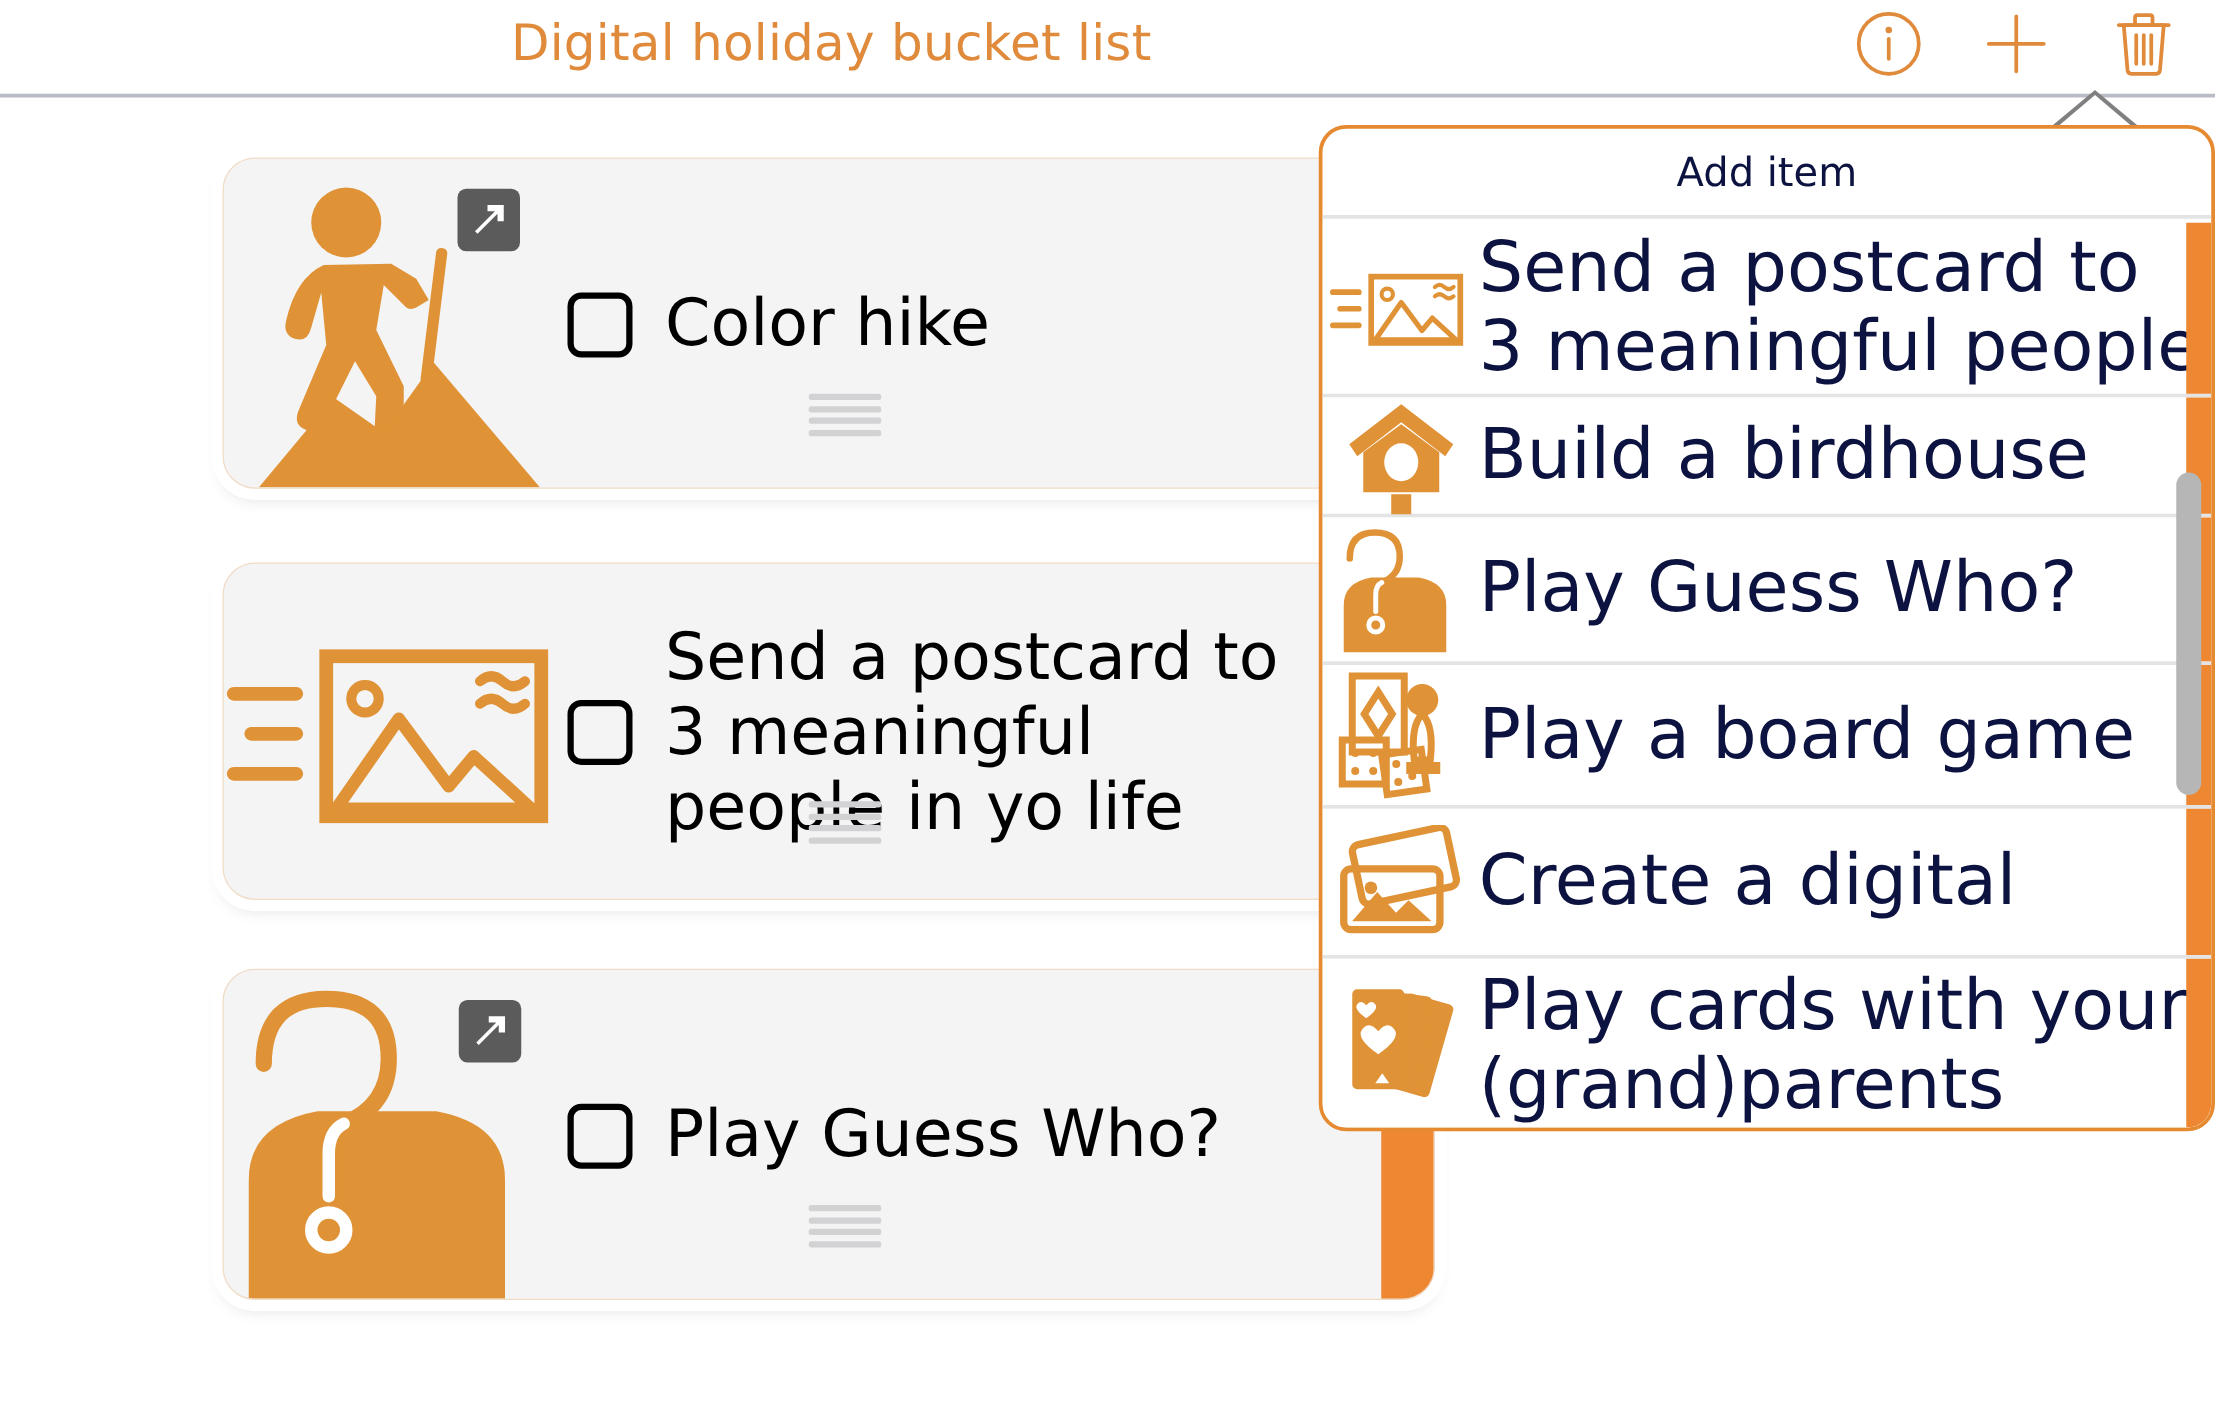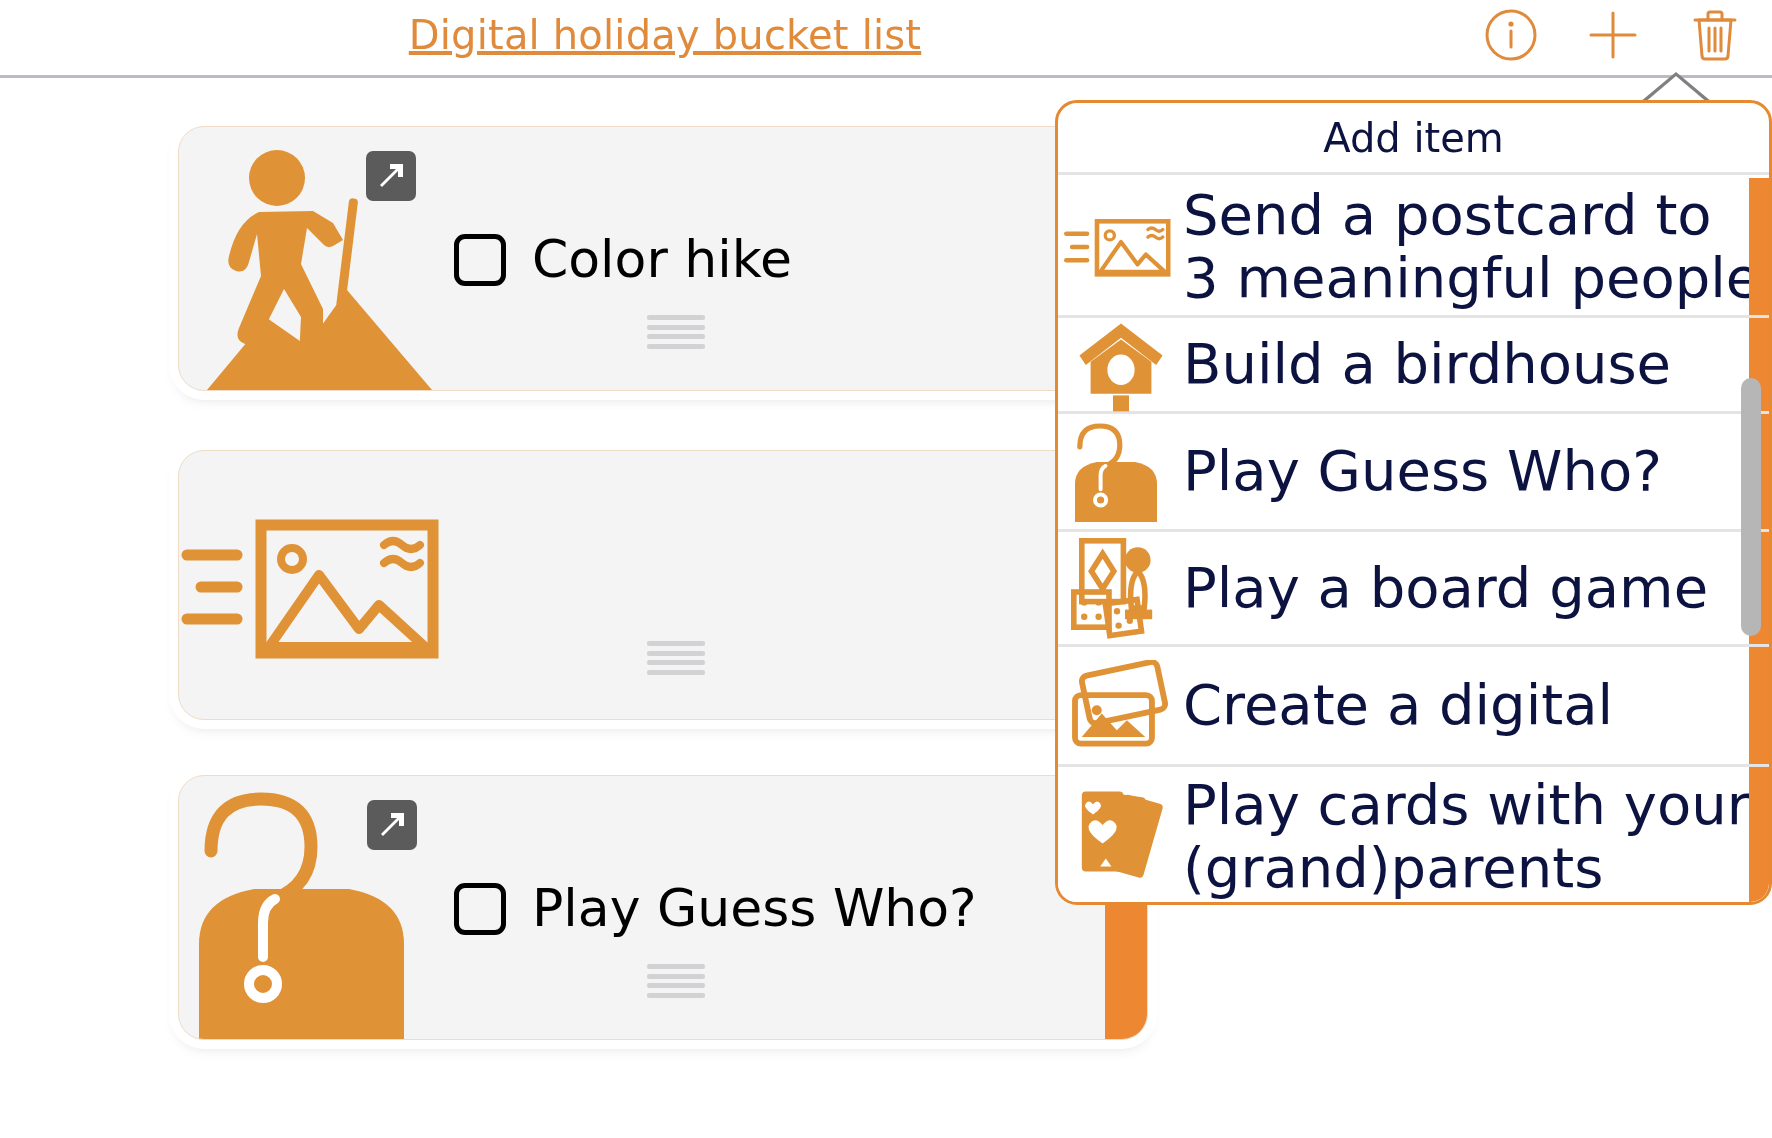--- a/index.html
+++ b/index.html
@@ -19,21 +19,20 @@
     border-bottom: 3px solid #b9bcc4;
   }
   .header-title {
     position: absolute; left: 0; top: 12px; width: 1330px;
     text-align: center;
     font-size: 40px;
     color: #e08a3c;
     font-family: "DejaVu Sans", sans-serif;
     letter-spacing: 0.2px;
     white-space: nowrap;
-    text-decoration: underline;
   }
   .header-actions {
     position: absolute; right: 28px; top: 6px;
     display: flex; align-items: center; gap: 44px;
   }
   .hicon { width: 58px; height: 58px; display: block; cursor: pointer; }
 
   
   .card {
     position: absolute;
@@ -115,21 +114,21 @@
     width: 717px; height: 805px;
     background: #ffffff;
     border: 3px solid #e58a30;
     border-radius: 22px;
     z-index: 30;
     overflow: hidden;
   }
   .dd-title {
     height: 72px;
     display: flex; align-items: center; justify-content: center;
-    font-size: 40px;
+    font-size: 32px;
     color: #0d1340;
     border-bottom: 3px solid #e4e4e4;
     font-family: "DejaVu Sans", sans-serif;
   }
   .dd-scroll {
     position: absolute; left: 0; right: 0; top: 75px; bottom: 0;
     overflow: hidden;
   }
   .dd-item {
     position: relative;
@@ -256,20 +255,24 @@
         <rect x="82" y="28" width="172" height="128" fill="none" stroke="#e09236" stroke-width="11"></rect>
         <circle cx="113" cy="62" r="11" fill="none" stroke="#e09236" stroke-width="8"></circle>
         <path d="M90 150 L140 78 L180 132 L200 108 L246 150 Z" fill="none" stroke="#e09236" stroke-width="10" stroke-linejoin="round"></path>
         <g stroke="#e09236" stroke-width="8" fill="none" stroke-linecap="round">
           <path d="M205 48 q9 -8 18 0 q9 8 18 0"></path>
           <path d="M205 66 q9 -8 18 0 q9 8 18 0"></path>
         </g>
       </svg>
     </span>
 
+    <div class="card-center" style="left:275px; top:0; height:270px; width:700px;">
+      <span class="checkbox"></span>
+      <span class="card-label" style="max-width:510px;">Send a postcard to 3 meaningful people in yo life</span>
+    </div>
 
     <span class="drag-handle" style="left:468px; top:190px;">
       <i></i>
         <i></i>
         <i></i>
         <i></i>
     </span>
   </div>
 
   <div class="card" style="left:178px; top:775px; width:970px; height:265px;">

